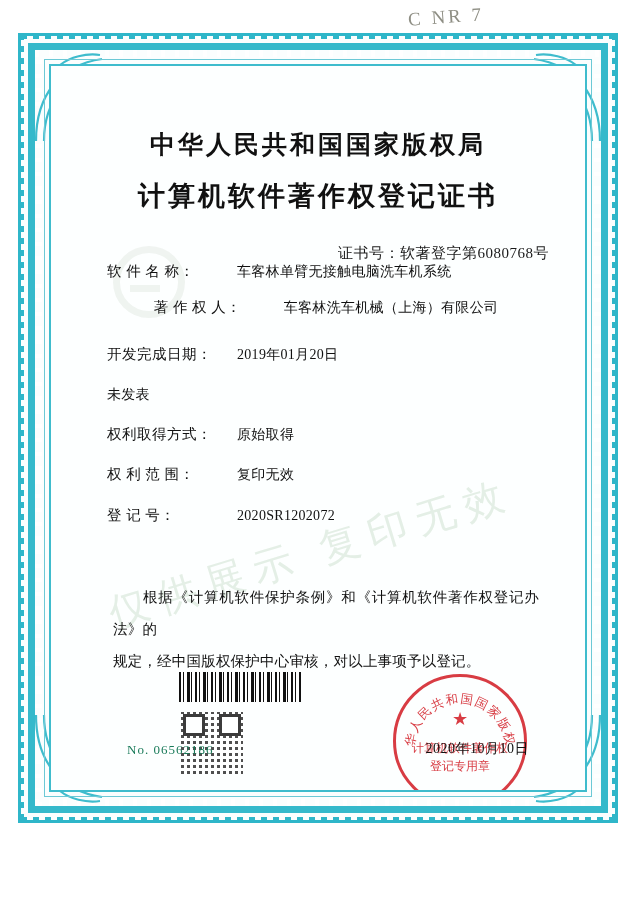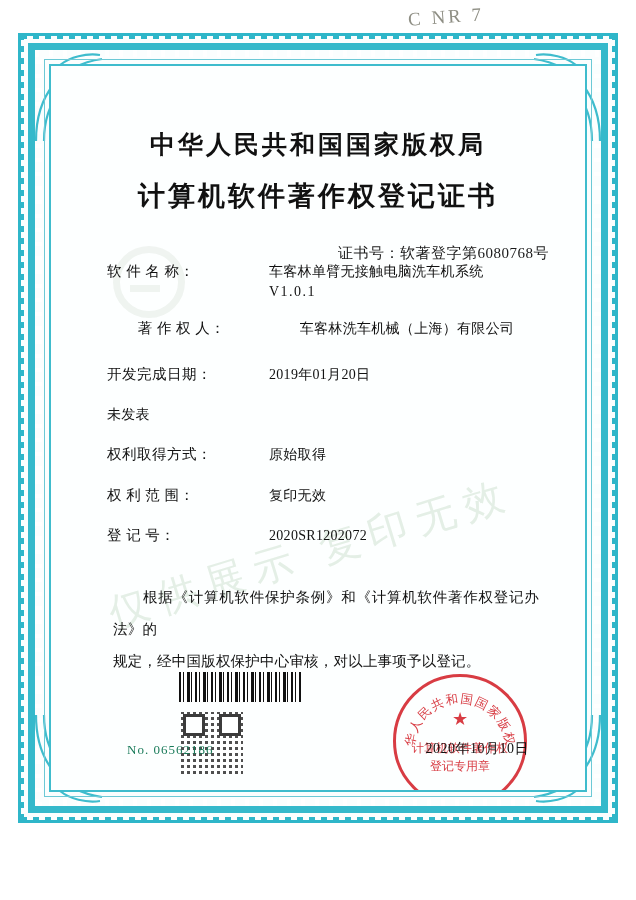--- a/index.html
+++ b/index.html
@@ -168,21 +168,20 @@
     position: absolute;
     left: 56px;
     top: 196px;
     right: 40px;
   }
   .row {
     display: flex;
     align-items: flex-start;
     margin-bottom: 16px;
     font-family: "Liberation Serif", serif;
-    gap: 32px;
   }
   .row .lbl {
     width: 130px;
     flex: none;
     font-size: 14.5px;
     color: #111;
     letter-spacing: .5px;
   }
   .row .val {
     font-size: 14px;
@@ -409,21 +408,20 @@
       </div>
 
       <div class="emblem"></div>
 
       <div class="fields">
 
         <div class="row">
           <div class="lbl">软 件 名 称：</div>
           <div class="val">
             <span>车客林单臂无接触电脑洗车机系统</span>
-            <span class="ver">V1.0.1</span>
           </div>
         </div>
 
         <div class="row gap-a">
           <div class="lbl">著 作 权 人：</div>
           <div class="val">车客林洗车机械（上海）有限公司</div>
         </div>
 
         <div class="row gap-b">
           <div class="lbl">开发完成日期：</div>

